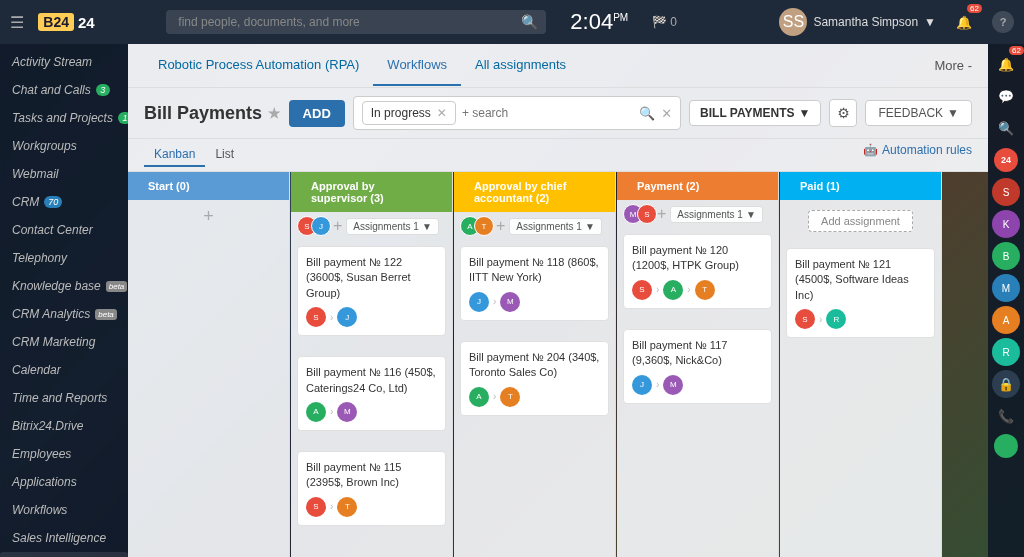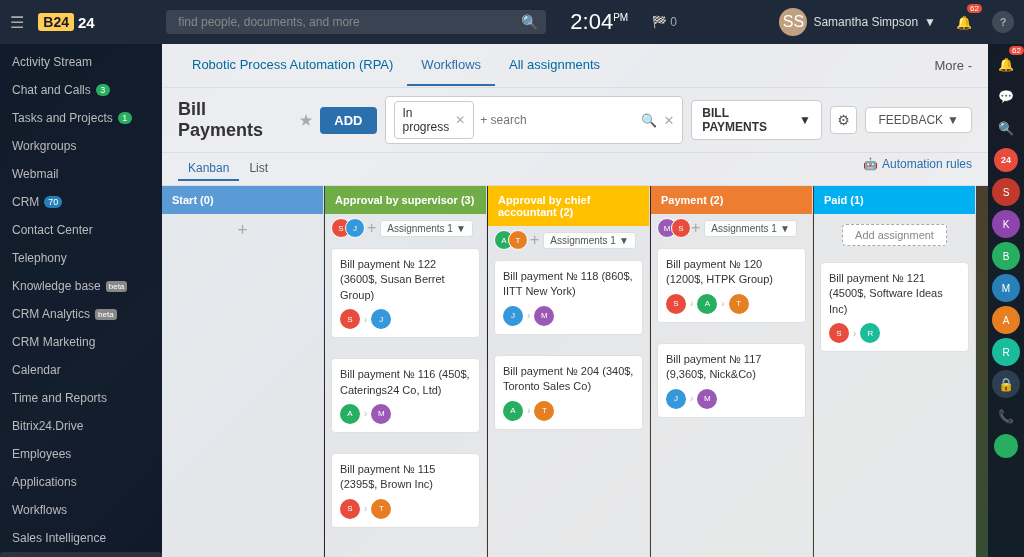--- a/index.html
+++ b/index.html
@@ -20,21 +20,21 @@
     .user-area { display: flex; align-items: center; gap: 6px; color: #ddd; font-size: 12px; cursor: pointer; margin-left: auto; }
     .user-avatar { width: 28px; height: 28px; border-radius: 50%; background: #c0a080; overflow: hidden; display: flex; align-items: center; justify-content: center; font-size: 16px; color: #fff; }
     .help-btn { width: 22px; height: 22px; border-radius: 50%; background: rgba(255,255,255,0.15); color: #aaa; display: flex; align-items: center; justify-content: center; font-size: 11px; font-weight: bold; margin-left: 6px; cursor: pointer; }
     .notif-dot { position: relative; }
     .badge { position: absolute; top: -4px; right: -4px; background: #e74c3c; color: #fff; font-size: 9px; border-radius: 8px; padding: 0 3px; min-width: 14px; text-align: center; }
 
     
     .main-layout { display: flex; height: 513px; }
 
     
-    .sidebar { width: 162px; background: rgba(15,25,40,0.85); backdrop-filter: blur(4px); flex-shrink: 0; overflow-y: auto; padding: 4px 0; }
+    .sidebar { width: 128px; background: rgba(15,25,40,0.85); backdrop-filter: blur(4px); flex-shrink: 0; overflow-y: auto; padding: 4px 0; font-style: italic; }
     .sidebar-item { padding: 7px 12px; color: #bbb; font-size: 12px; cursor: pointer; display: flex; align-items: center; gap: 5px; white-space: nowrap; }
     .sidebar-item.active { background: rgba(255,255,255,0.12); color: #fff; }
     .sidebar-badge { background: #27ae60; color: #fff; font-size: 9px; border-radius: 8px; padding: 1px 4px; min-width: 14px; text-align: center; }
     .sidebar-badge.blue { background: #2980b9; }
     .beta-badge { background: #888; color: #fff; font-size: 8px; border-radius: 3px; padding: 1px 3px; }
     .sidebar-item.highlighted { background: rgba(255,255,255,0.1); border-radius: 3px; }
 
     
     .content-area { flex: 1; display: flex; flex-direction: column; background: rgba(255,255,255,0.03); overflow: hidden; }
 
@@ -64,21 +64,21 @@
 
     
     .kanban-area { display: flex; flex: 1; overflow-x: auto; background: transparent; gap: 1px; padding: 0; }
 
     
     .bg-overlay { position: fixed; top: 0; left: 0; width: 100%; height: 100%; z-index: -1; background: linear-gradient(135deg, #1a2a3a 0%, #2c3e50 30%, #1a1a2e 50%, #4a3728 70%, #2d4a2d 100%); }
 
     
     .kanban-col { min-width: 162px; max-width: 162px; display: flex; flex-direction: column; background: rgba(245,247,250,0.92); border-right: 1px solid #ddd; flex-shrink: 0; overflow: hidden; }
     .kanban-col:last-child { flex: 1; min-width: 162px; }
-    .col-header { padding: 8px 10px; font-size: 11px; font-weight: 600; color: #fff; display: flex; align-items: center; justify-content: space-between; }
+    .col-header { padding: 8px 20px; font-size: 11px; font-weight: 600; color: #fff; display: flex; align-items: center; justify-content: space-between; }
     .col-header.start { background: #5b9bd5; }
     .col-header.approval-sup { background: #70ad47; }
     .col-header.approval-chief { background: #ffc000; }
     .col-header.payment { background: #ed7d31; }
     .col-header.paid { background: #00b0f0; }
     .col-body { padding: 6px; flex: 1; overflow-y: auto; display: flex; flex-direction: column; gap: 20px; }
     .col-add { display: flex; align-items: center; justify-content: center; padding: 6px; color: #aaa; font-size: 18px; cursor: pointer; }
 
     
     .kanban-card { background: #fff; border-radius: 4px; padding: 8px; border: 1px solid #e0e0e0; cursor: pointer; }

